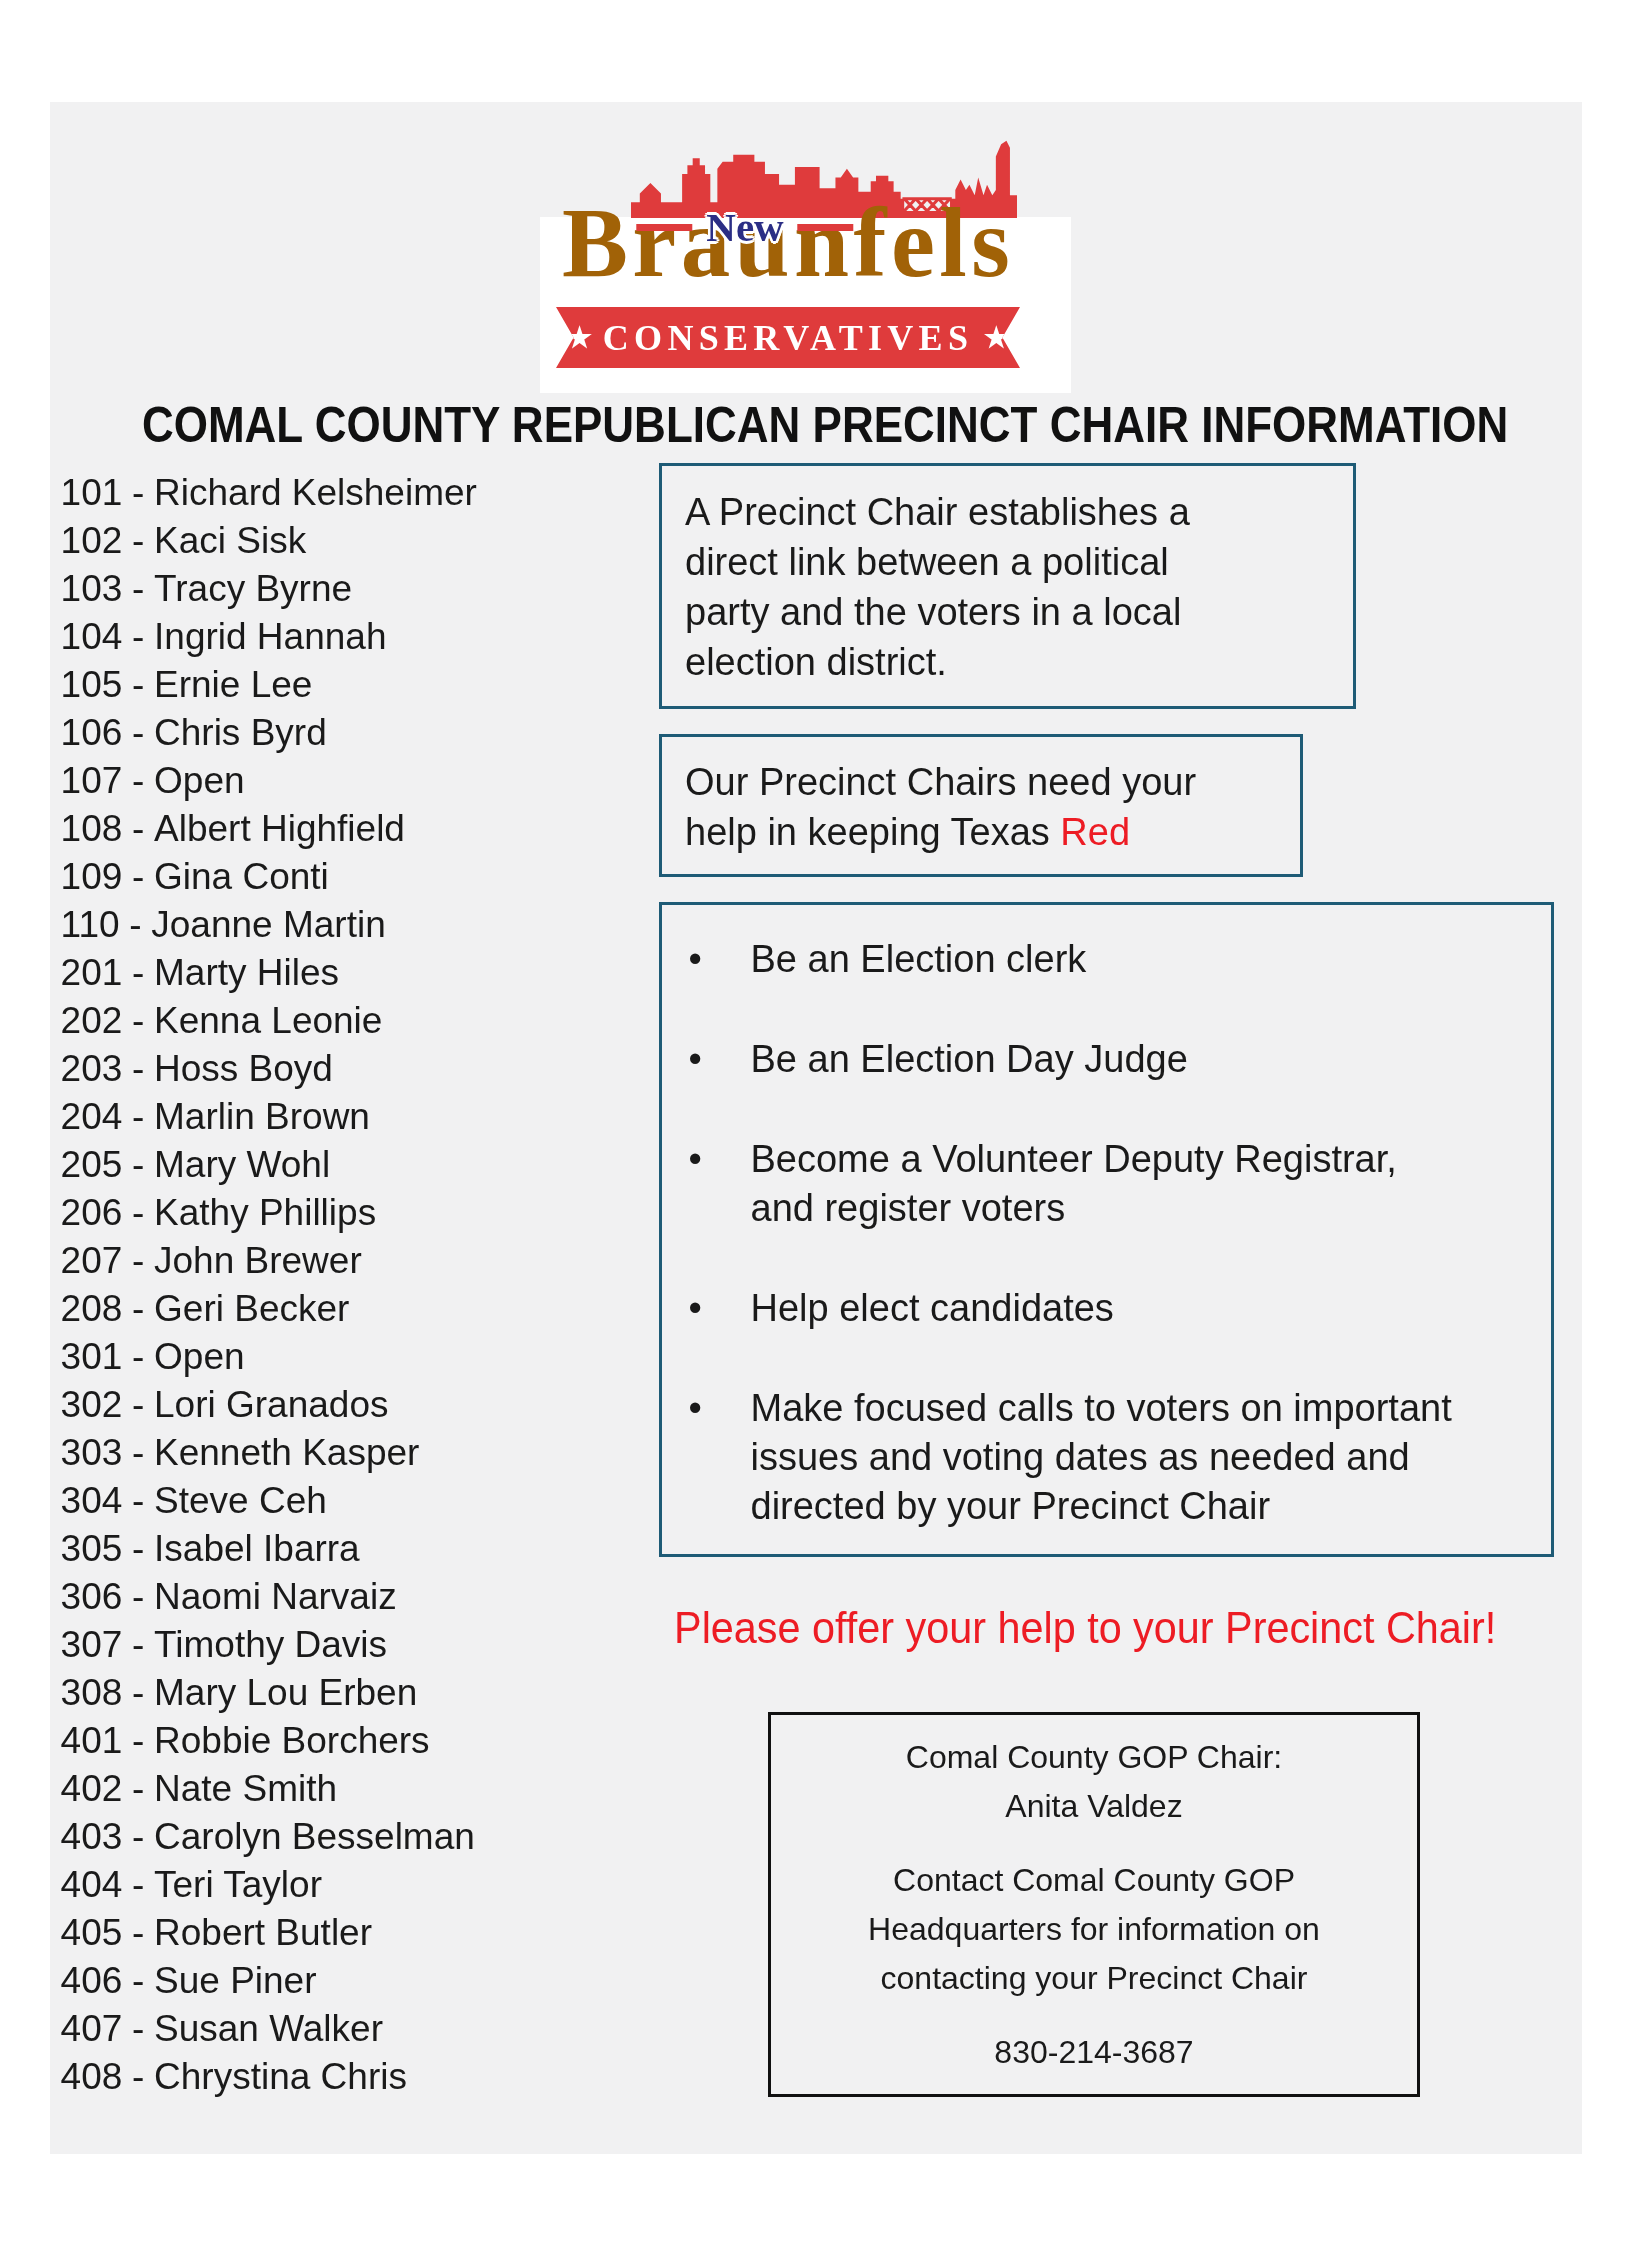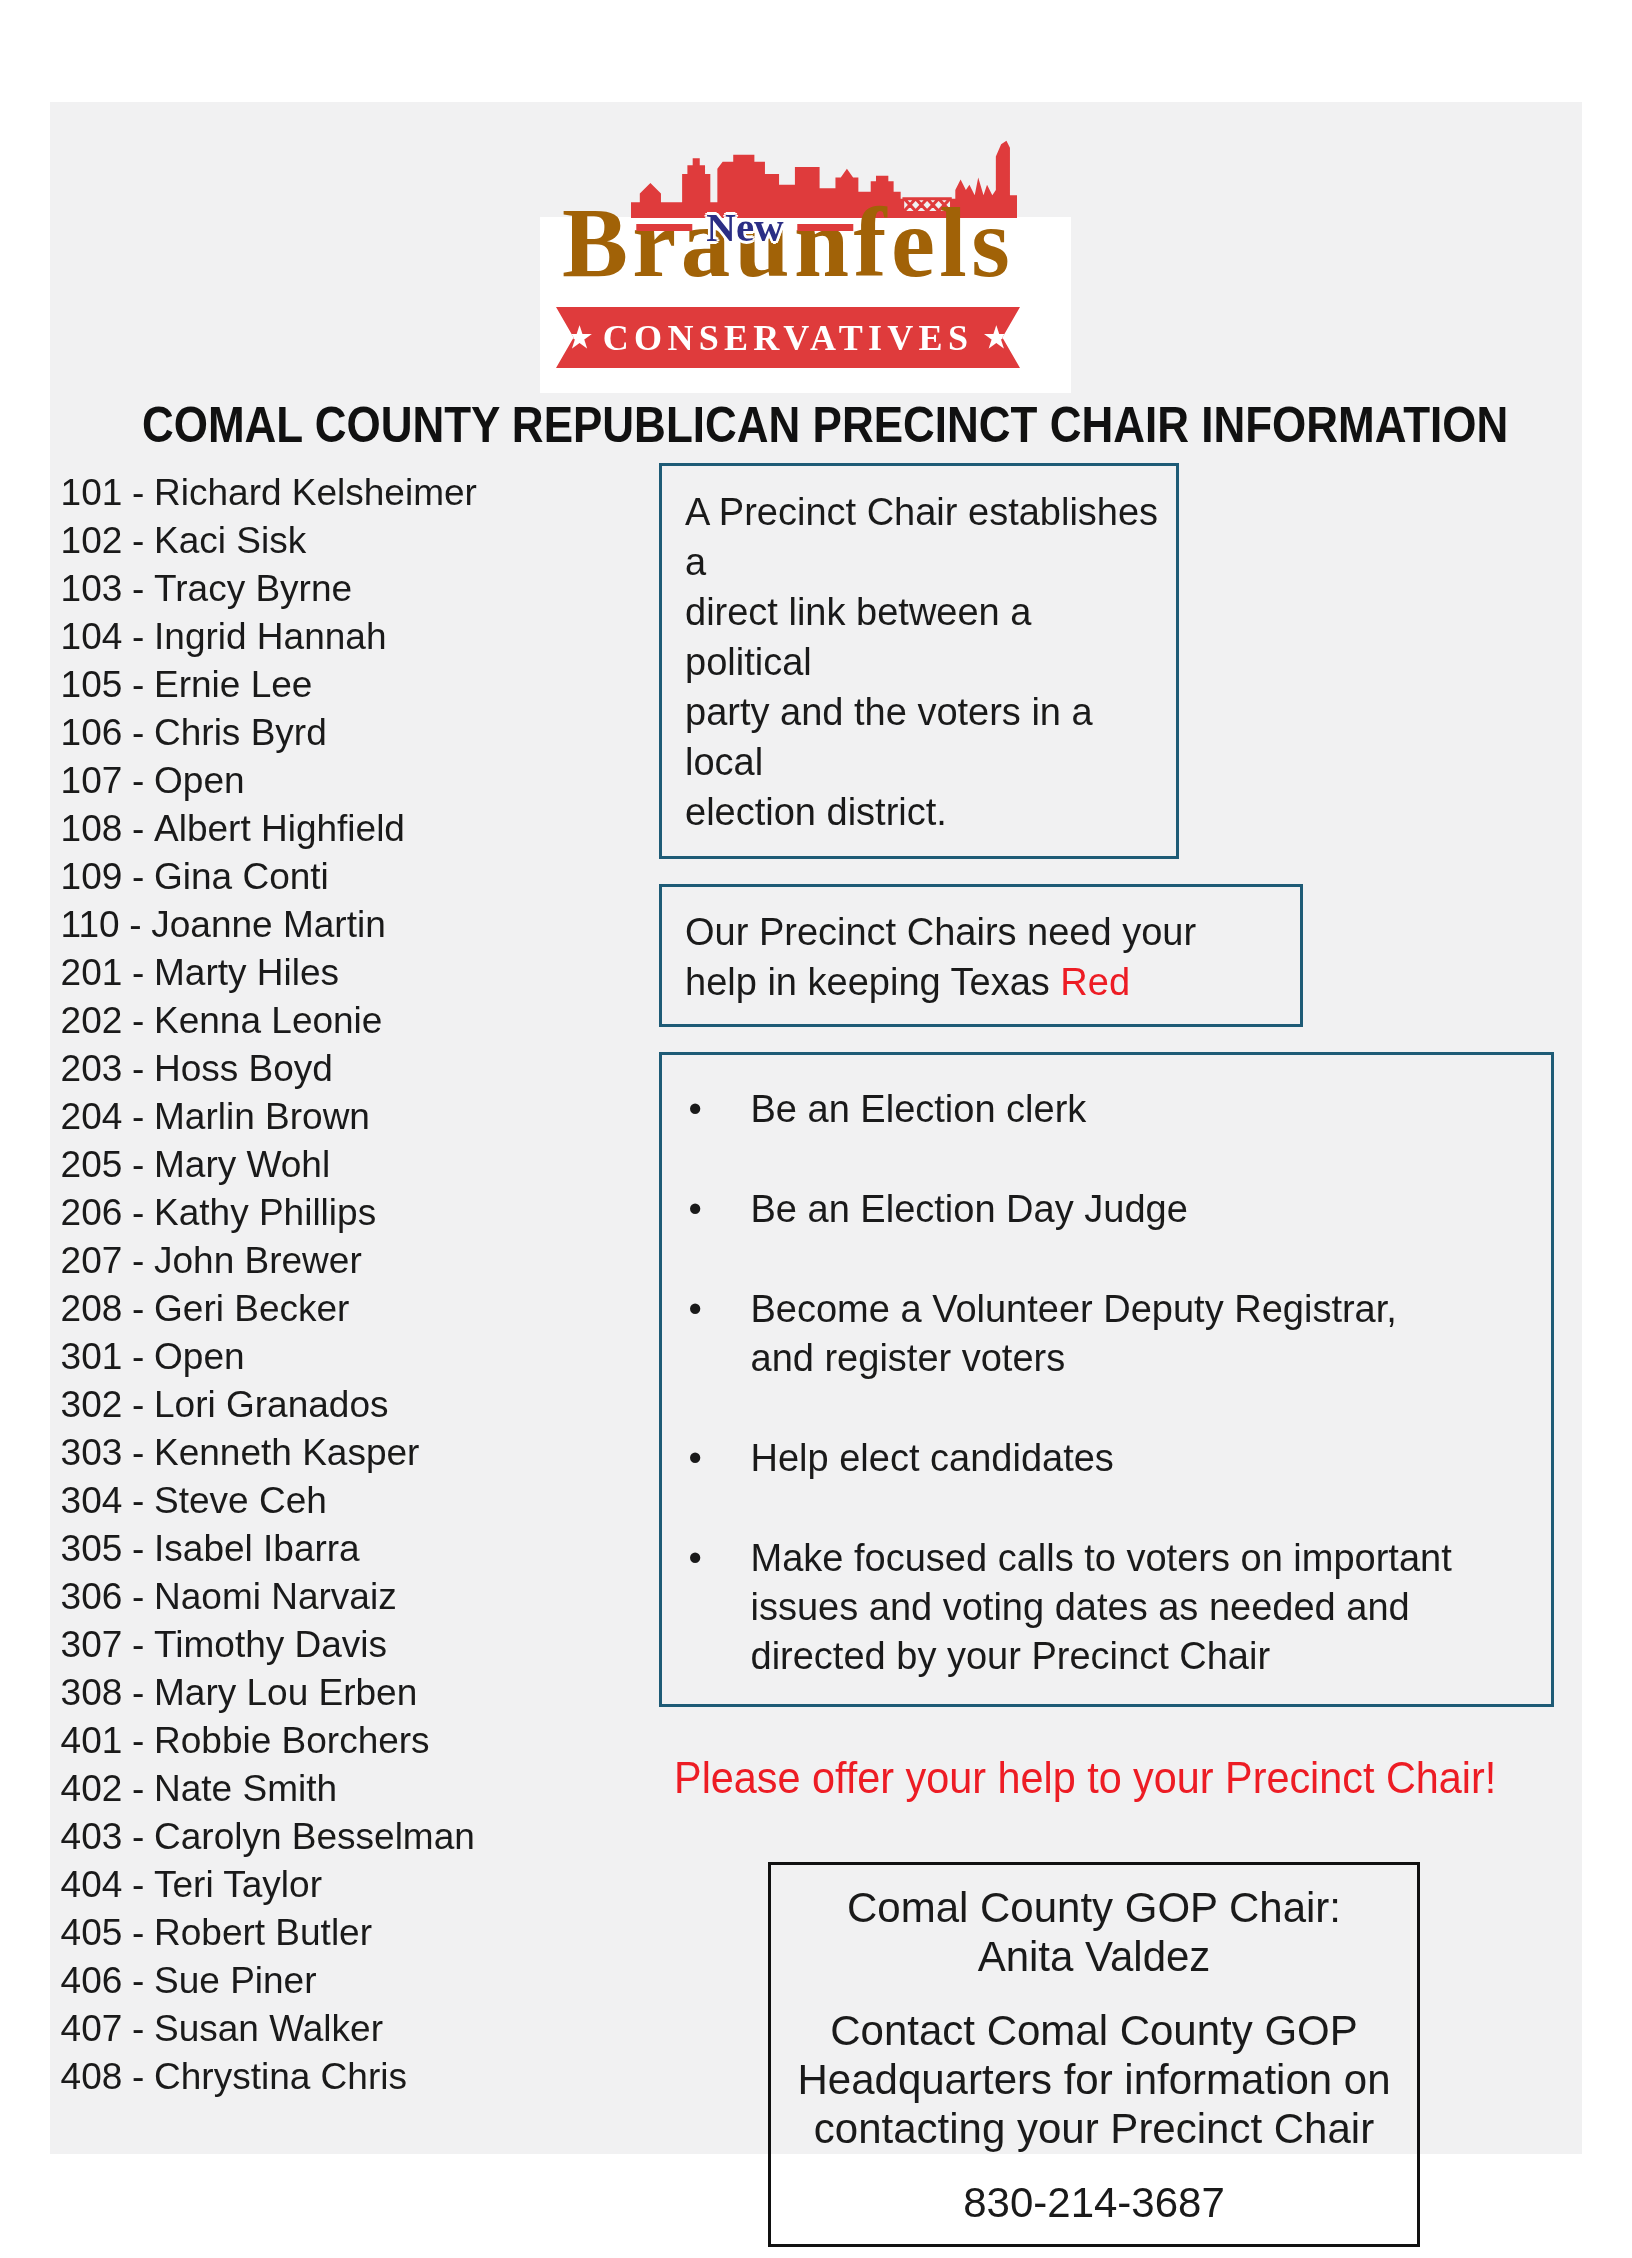--- a/index.html
+++ b/index.html
@@ -46,37 +46,37 @@
     transform:scaleX(0.88);transform-origin:50% 50%;white-space:nowrap;
   }
   
   .list-col{
     position:absolute;left:10.6px;top:367px;width:593px;
     font-size:37px;line-height:48px;white-space:nowrap;
   }
   .list-col .sep{margin:0 9.7px;}
   .right-col{position:absolute;left:609px;top:361px;width:918px;}
   .ibox{border:3.5px solid #1e5b76;box-sizing:border-box;}
-  .box1{width:520px;padding:21px 16px 19.4px 23px;font-size:38px;line-height:50px;white-space:pre-line;}
+  .box1{width:697px;padding:21px 16px 19.4px 23px;font-size:38px;line-height:50px;white-space:pre-line;}
   .box2{width:644px;margin-top:25px;padding:19.4px 16px 17.6px 23px;font-size:38px;line-height:50px;}
   .box2 .pre{white-space:pre-line;}
   .red-word{color:#ed1c24;}
   .box3{width:895px;margin-top:25px;padding:30px 17.6px 23px 0;}
   .bullet-row{display:flex;margin-bottom:51px;font-size:38px;line-height:49px;}
   .bullet-row:last-child{margin-bottom:0;}
   .b-marker{flex:0 0 62px;padding-left:26.5px;box-sizing:content-box;}
   .b-text{white-space:pre-line;flex:1;}
   .cta{
     margin-top:46px;padding-left:16px;color:#ed1c24;font-size:44px;line-height:1.15;
     transform:scaleX(0.94);transform-origin:0 50%;white-space:nowrap;
   }
   .box4{
     width:652px;margin-top:58px;margin-left:109px;border:3.5px solid #111111;
     box-sizing:border-box;padding:17.6px 14px;text-align:center;
-    font-size:42px;line-height:49px;
+    font-size:32px;line-height:49px;
   }
   .box4 .cb-body{margin-top:25px;white-space:pre-line;}
   .box4 .cb-phone{margin-top:25px;}
 </style>
 </head>
 <body>
 
 <div class="sheet">
 
   <div class="logo-bg"></div>

